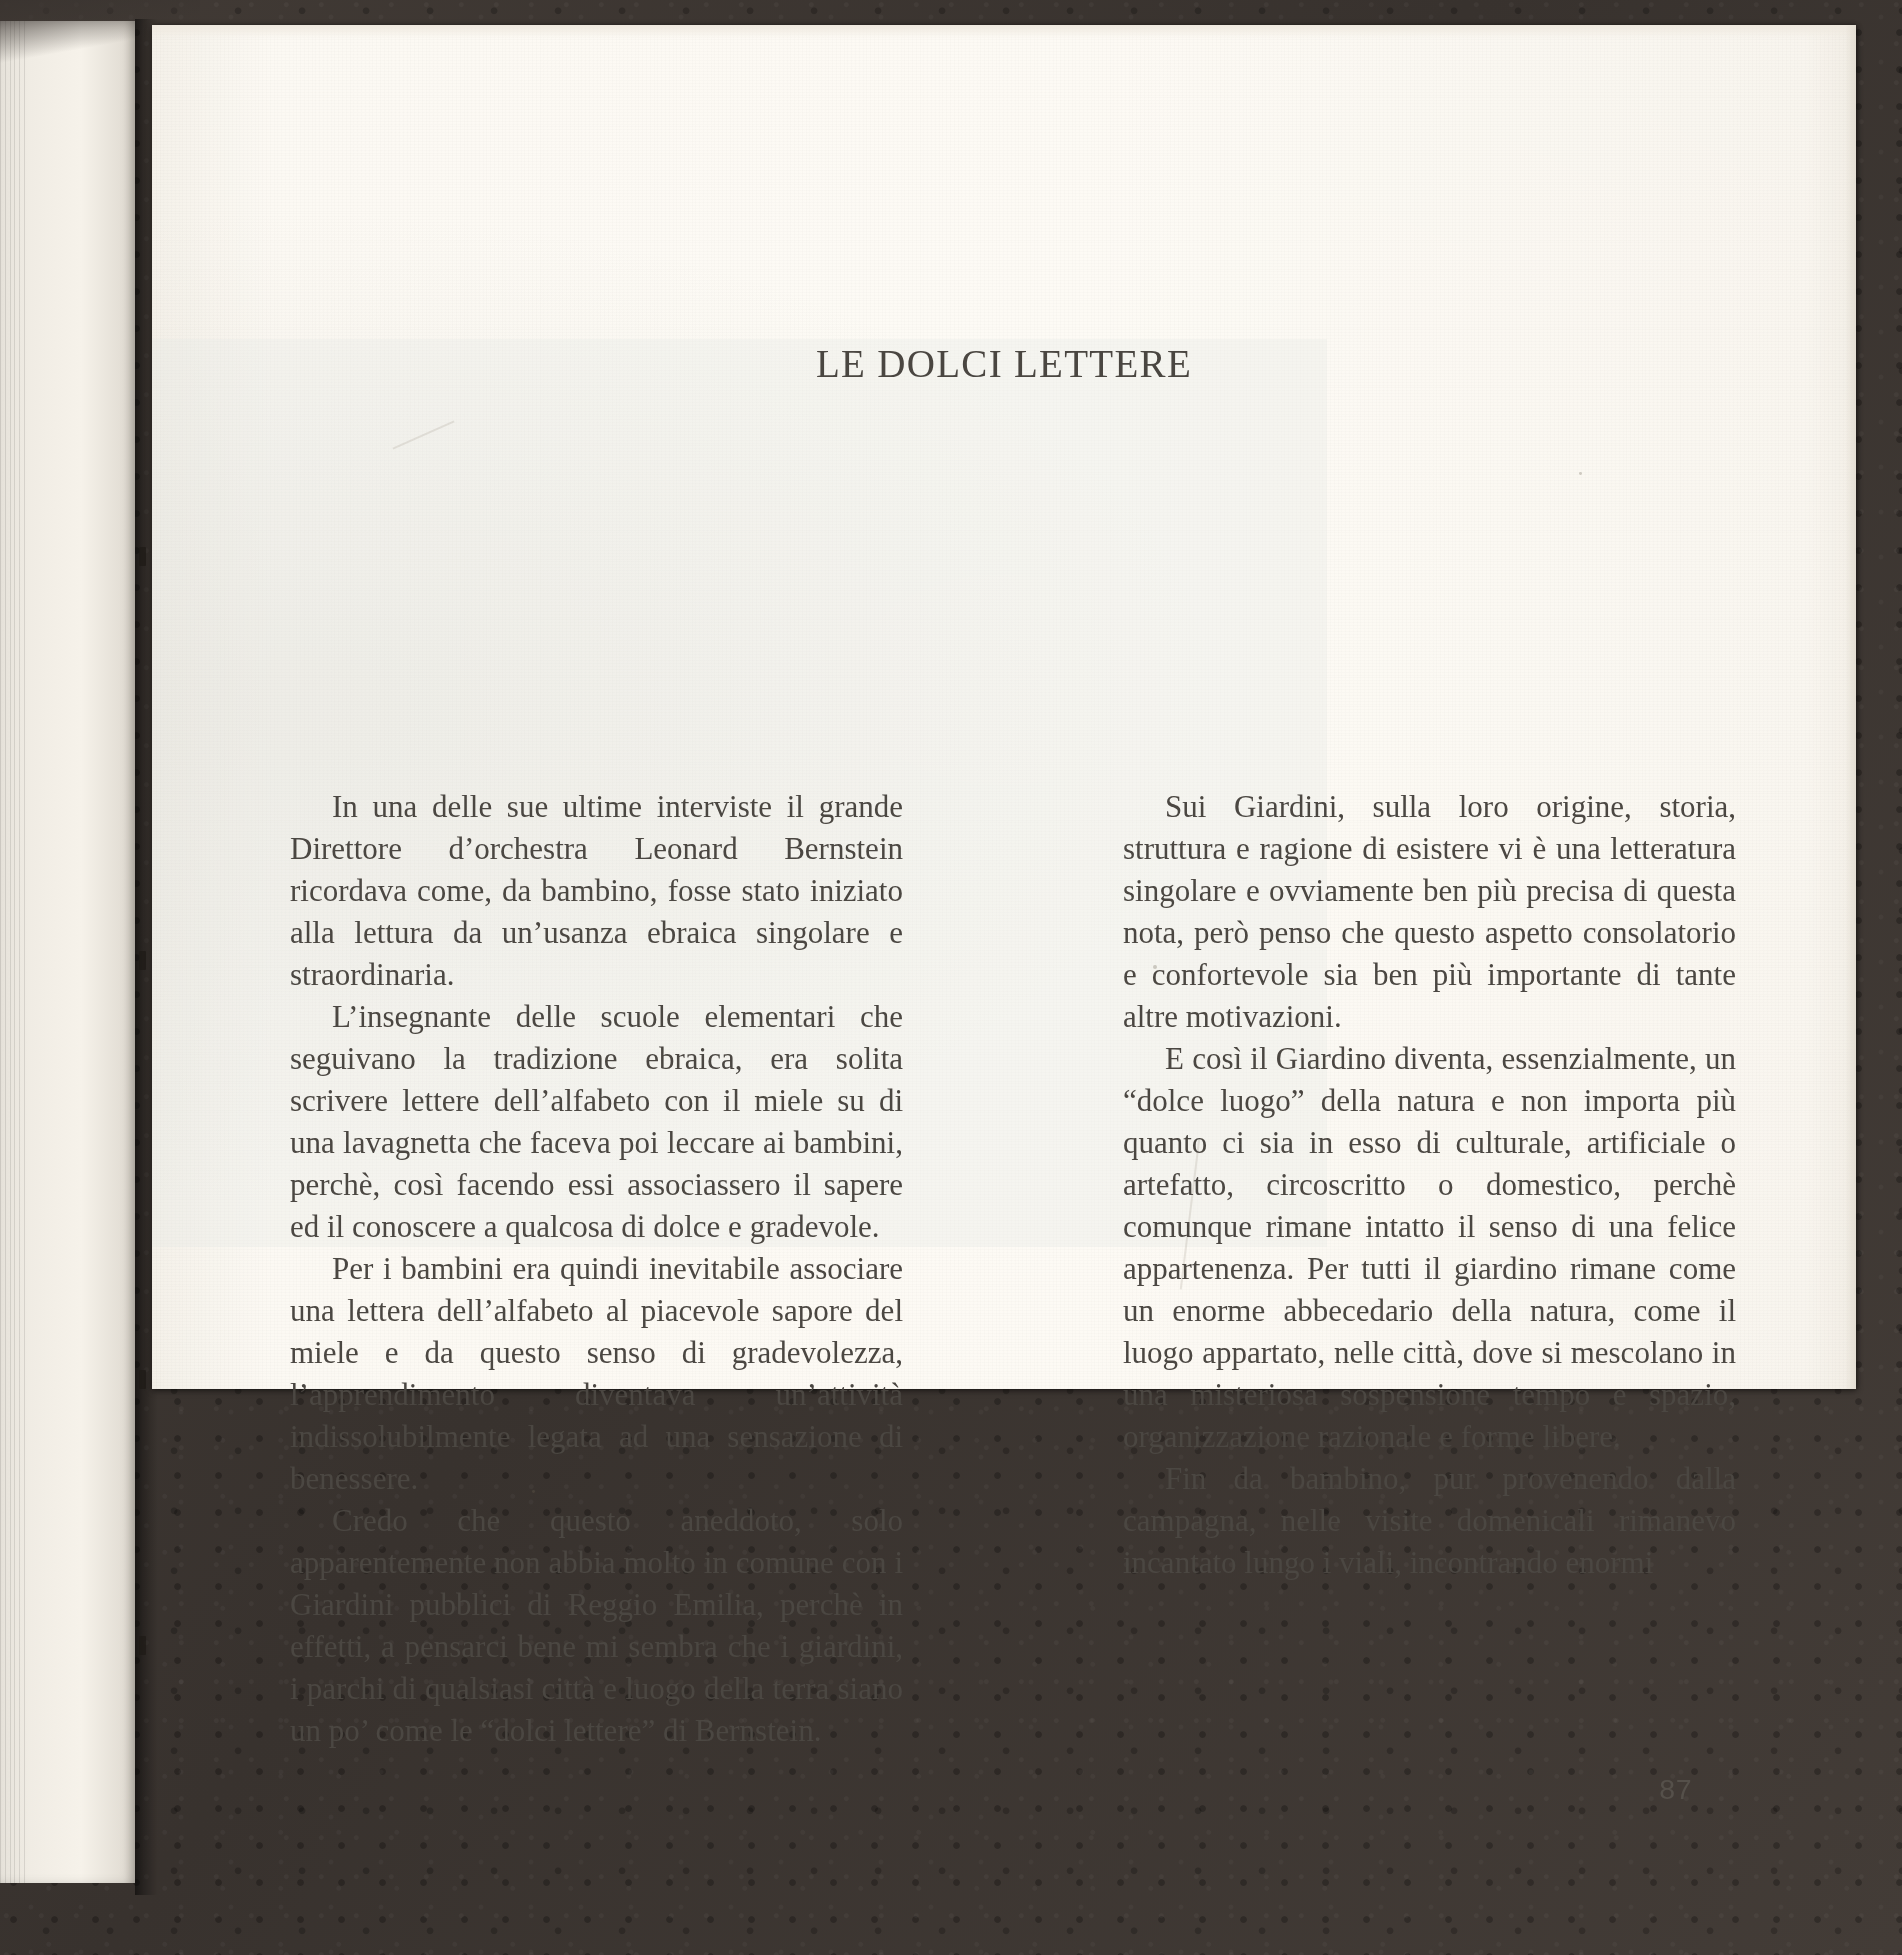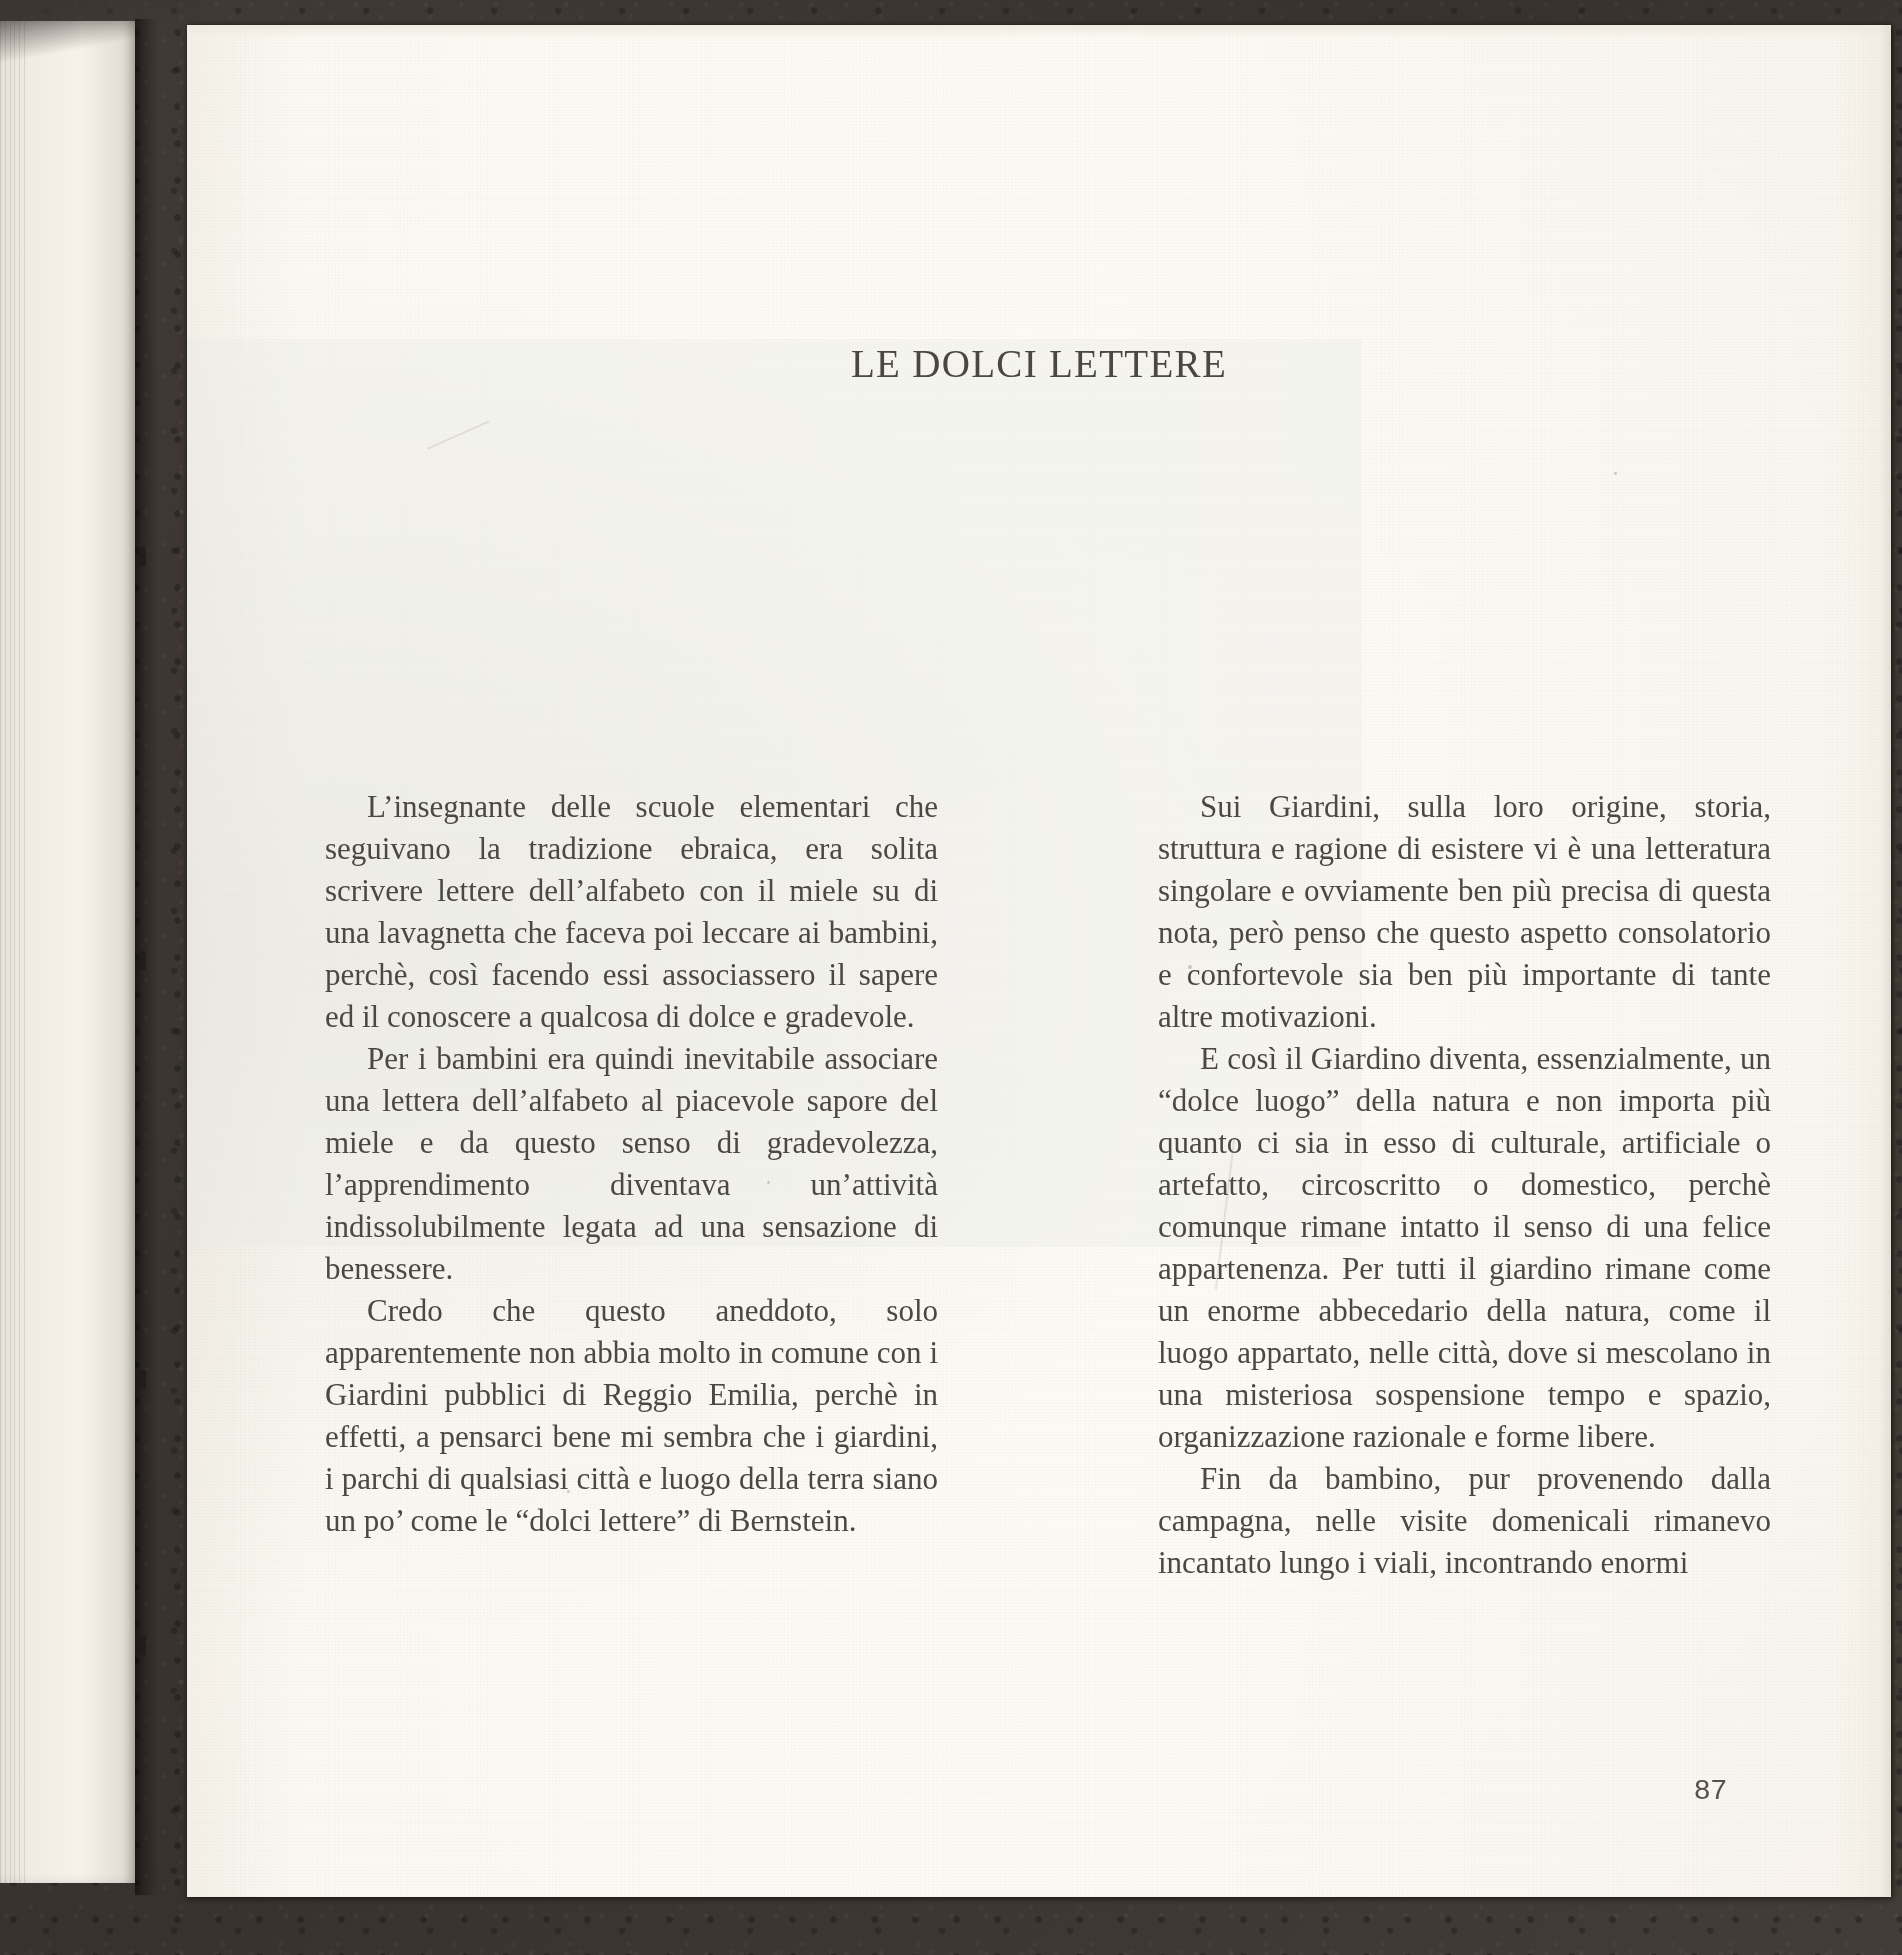--- a/index.html
+++ b/index.html
@@ -79,34 +79,33 @@
     background: rgba(30,26,22,0.72);
     border-radius: 1px;
   }
 
   
   #page {
     position: absolute;
     left: 152px;
     top: 25px;
     width: 1704px;
-    height: 1872px;
+    height: 1364px;
     background-color: #faf7f0;
     background-image:
       repeating-linear-gradient(0deg,
         rgba(0,0,0,0.013) 0 1px, rgba(255,255,255,0) 1px 2.9px),
       repeating-linear-gradient(90deg,
         rgba(0,0,0,0.010) 0 1px, rgba(255,255,255,0) 1px 3.8px),
       radial-gradient(ellipse 120% 80% at 8% 50%, rgba(150,140,125,0.10) 0%, rgba(150,140,125,0) 46%),
       radial-gradient(ellipse 140% 120% at 50% 48%, rgba(255,253,248,0.55) 0%, rgba(245,241,233,0) 72%),
       linear-gradient(90deg, #f2eee6 0%, #fbf8f2 7%, #fcf9f3 55%, #f7f3ec 97%, #efeae1 100%);
     box-shadow:
       1.9px 0 4.8px rgba(0,0,0,0.45),
       0 2.9px 6.7px rgba(0,0,0,0.35);
-    margin-left: 35px;
   }
 
   
   #tint-plate {
     position: absolute;
     left: 0;
     top: 314px;
     width: 1175px;
     height: 908px;
     background: rgba(228,231,230,0.30);
@@ -233,20 +232,21 @@
 
     <div id="content">
 
       <header id="masthead">
         <div id="title">LE DOLCI LETTERE</div>
       </header>
 
       <div id="columns">
 
         <div class="column">
+          <p>In una delle sue ultime interviste il grande Direttore d’orchestra Leonard Bernstein ricordava come, da bambino, fosse stato iniziato alla lettura da un’usanza ebraica singolare e straordinaria.</p>
           <p>L’insegnante delle scuole elementari che seguivano la tradizione ebraica, era solita scrivere lettere dell’alfabeto con il miele su di una lavagnetta che faceva poi leccare ai bambini, perchè, così facendo essi associassero il sapere ed il conoscere a qualcosa di dolce e gradevole.</p>
           <p>Per i bambini era quindi inevitabile associare una lettera dell’alfabeto al piacevole sapore del miele e da questo senso di gradevolezza, l’apprendimento diventava un’attività indissolubilmente legata ad una sensazione di benessere.</p>
           <p>Credo che questo aneddoto, solo apparentemente non abbia molto in comune con i Giardini pubblici di Reggio Emilia, perchè in effetti, a pensarci bene mi sembra che i giardini, i parchi di qualsiasi città e luogo della terra siano un po’ come le “dolci lettere” di Bernstein.</p>
         </div>
 
         <div class="column">
           <p>Sui Giardini, sulla loro origine, storia, struttura e ragione di esistere vi è una letteratura singolare e ovviamente ben più precisa di questa nota, però penso che questo aspetto consolatorio e confortevole sia ben più importante di tante altre motivazioni.</p>
           <p>E così il Giardino diventa, essenzialmente, un “dolce luogo” della natura e non importa più quanto ci sia in esso di culturale, artificiale o artefatto, circoscritto o domestico, perchè comunque rimane intatto il senso di una felice appartenenza. Per tutti il giardino rimane come un enorme abbecedario della natura, come il luogo appartato, nelle città, dove si mescolano in una misteriosa sospensione tempo e spazio, organizzazione razionale e forme libere.</p>
           <p>Fin da bambino, pur provenendo dalla campagna, nelle visite domenicali rimanevo incantato lungo i viali, incontrando enormi</p>
         </div>

